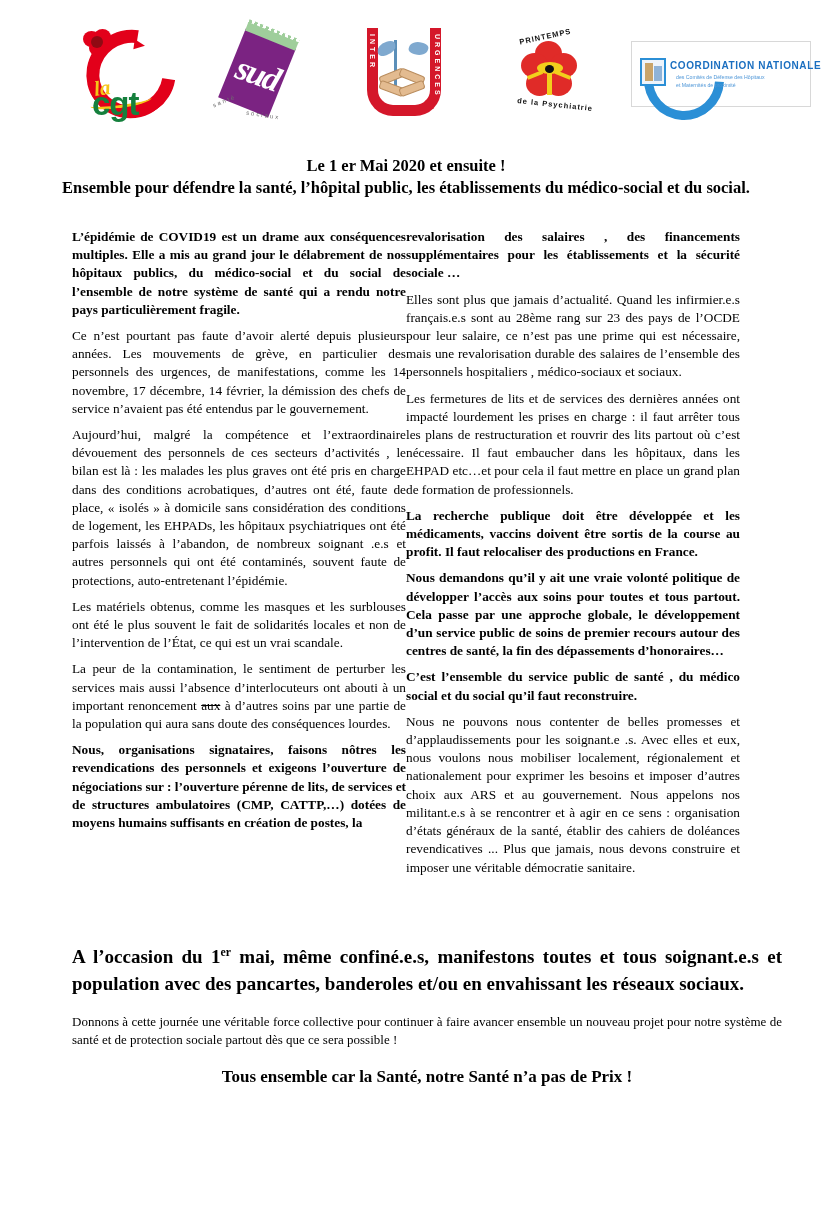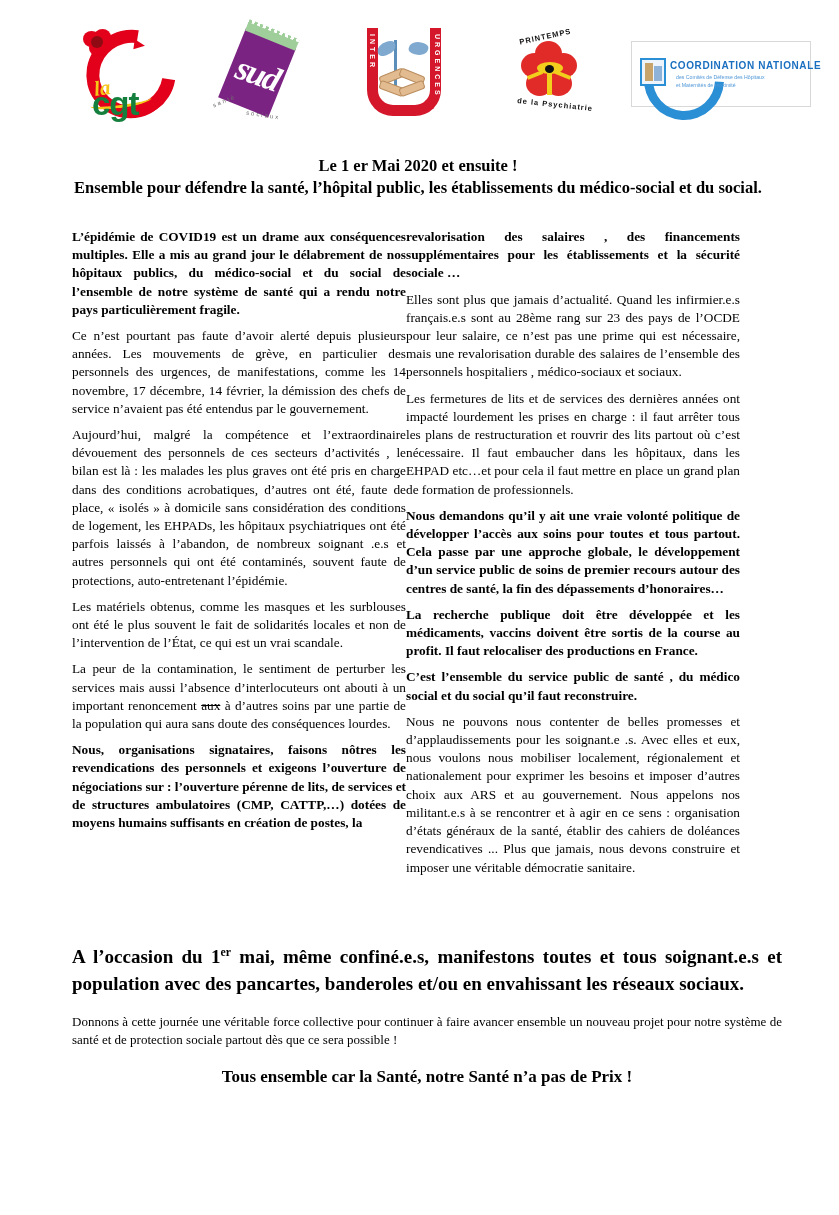--- a/index.html
+++ b/index.html
@@ -241,21 +241,21 @@
   .cn-sub1, .cn-sub2 {
     position: absolute; left: 44px;
     font-family: "Liberation Sans", sans-serif;
     font-size: 5.2px; color: #4f97d8; white-space: nowrap;
   }
   .cn-sub1 { top: 32px; }
   .cn-sub2 { top: 40px; }
 
   
   .titles {
-    position: absolute; left: 68px; top: 155px; width: 700px;
+    position: absolute; left: 56px; top: 155px; width: 700px;
     text-align: center;
   }
   .title-main {
     font-size: 16.5px; font-weight: bold; line-height: 1.35;
   }
   .title-sub {
     font-size: 16.5px; font-weight: bold; line-height: 1.35;
   }
 
   
@@ -384,22 +384,22 @@
       <p>Aujourd’hui, malgré la compétence et l’extraordinaire dévouement des personnels de ces secteurs d’activités , le bilan est là : les malades les plus graves ont été pris en charge dans des conditions acrobatiques, d’autres ont été, faute de place, « isolés » à domicile sans considération des conditions de logement, les EHPADs, les hôpitaux psychiatriques ont été parfois laissés à l’abandon, de nombreux soignant .e.s  et autres personnels  qui ont été contaminés,  souvent faute de protections, auto-entretenant l’épidémie.</p>
       <p>Les matériels obtenus, comme les masques et les surblouses ont été le plus souvent le fait de solidarités locales et non  de l’intervention de l’État, ce qui est un vrai scandale.</p>
       <p><span>La peur de la contamination, le sentiment de perturber les services mais aussi l’absence d’interlocuteurs ont abouti à un important renoncement </span><s>aux</s><span> à  d’autres soins  par une partie de la population  qui aura sans doute des conséquences lourdes.</span></p>
       <p class="b">Nous, organisations signataires, faisons nôtres les revendications des personnels et exigeons l’ouverture de négociations sur  : l’ouverture pérenne de lits, de services et de structures ambulatoires (CMP, CATTP,…) dotées de moyens humains suffisants en création de postes, la</p>
     </div>
 
     <div class="col">
       <p class="b">revalorisation des salaires , des financements supplémentaires pour les établissements et la sécurité sociale …</p>
       <p>Elles sont plus que jamais d’actualité. Quand les infirmier.e.s français.e.s sont au 28ème rang sur 23 des pays de l’OCDE pour leur salaire, ce n’est pas une prime qui est nécessaire, mais une revalorisation durable des salaires de l’ensemble des personnels hospitaliers , médico-sociaux et sociaux.</p>
       <p>Les fermetures de lits et de services des dernières années ont impacté lourdement les prises en charge : il faut arrêter tous les plans de restructuration et rouvrir des lits partout où c’est nécessaire. Il faut embaucher dans les hôpitaux, dans les EHPAD  etc…et pour cela il faut mettre en place un grand plan de formation de professionnels.</p>
+      <p class="b">La recherche publique doit être développée et les médicaments, vaccins doivent être sortis de la course au profit. Il faut relocaliser des productions en France.</p>
       <p class="b">Nous demandons qu’il y ait une vraie volonté politique de développer l’accès aux soins pour toutes et tous partout. Cela passe par une approche globale, le développement d’un service public de soins de premier recours autour des centres de santé, la fin des dépassements d’honoraires…</p>
-      <p class="b">La recherche publique doit être développée et les médicaments, vaccins doivent être sortis de la course au profit. Il faut relocaliser des productions en France.</p>
       <p class="b">C’est l’ensemble du service public de santé  , du médico social et du social qu’il faut reconstruire.</p>
       <p>Nous ne pouvons nous contenter de belles promesses et d’applaudissements pour  les soignant.e .s. Avec elles et eux, nous voulons nous mobiliser localement, régionalement et nationalement pour exprimer les besoins et imposer d’autres choix aux ARS et au gouvernement. Nous appelons nos militant.e.s à se rencontrer et à agir en ce sens : organisation d’états généraux de la santé, établir des cahiers de doléances revendicatives ... Plus que jamais, nous devons construire et imposer une véritable démocratie sanitaire.</p>
     </div>
   </div>
 
   <div class="closing">
     <p class="close-big"><span>A l’occasion du 1</span><sup>er</sup><span> mai, même confiné.e.s, manifestons toutes et tous soignant.e.s et population avec des pancartes, banderoles et/ou en envahissant les réseaux sociaux.</span></p>
     <p class="close-mid">Donnons à cette journée une véritable force collective pour continuer à faire avancer ensemble un nouveau projet pour notre système de santé et de protection sociale partout dès que ce sera possible !</p>
     <p class="close-final">Tous ensemble car la Santé, notre Santé n’a pas de Prix !</p>
   </div>

